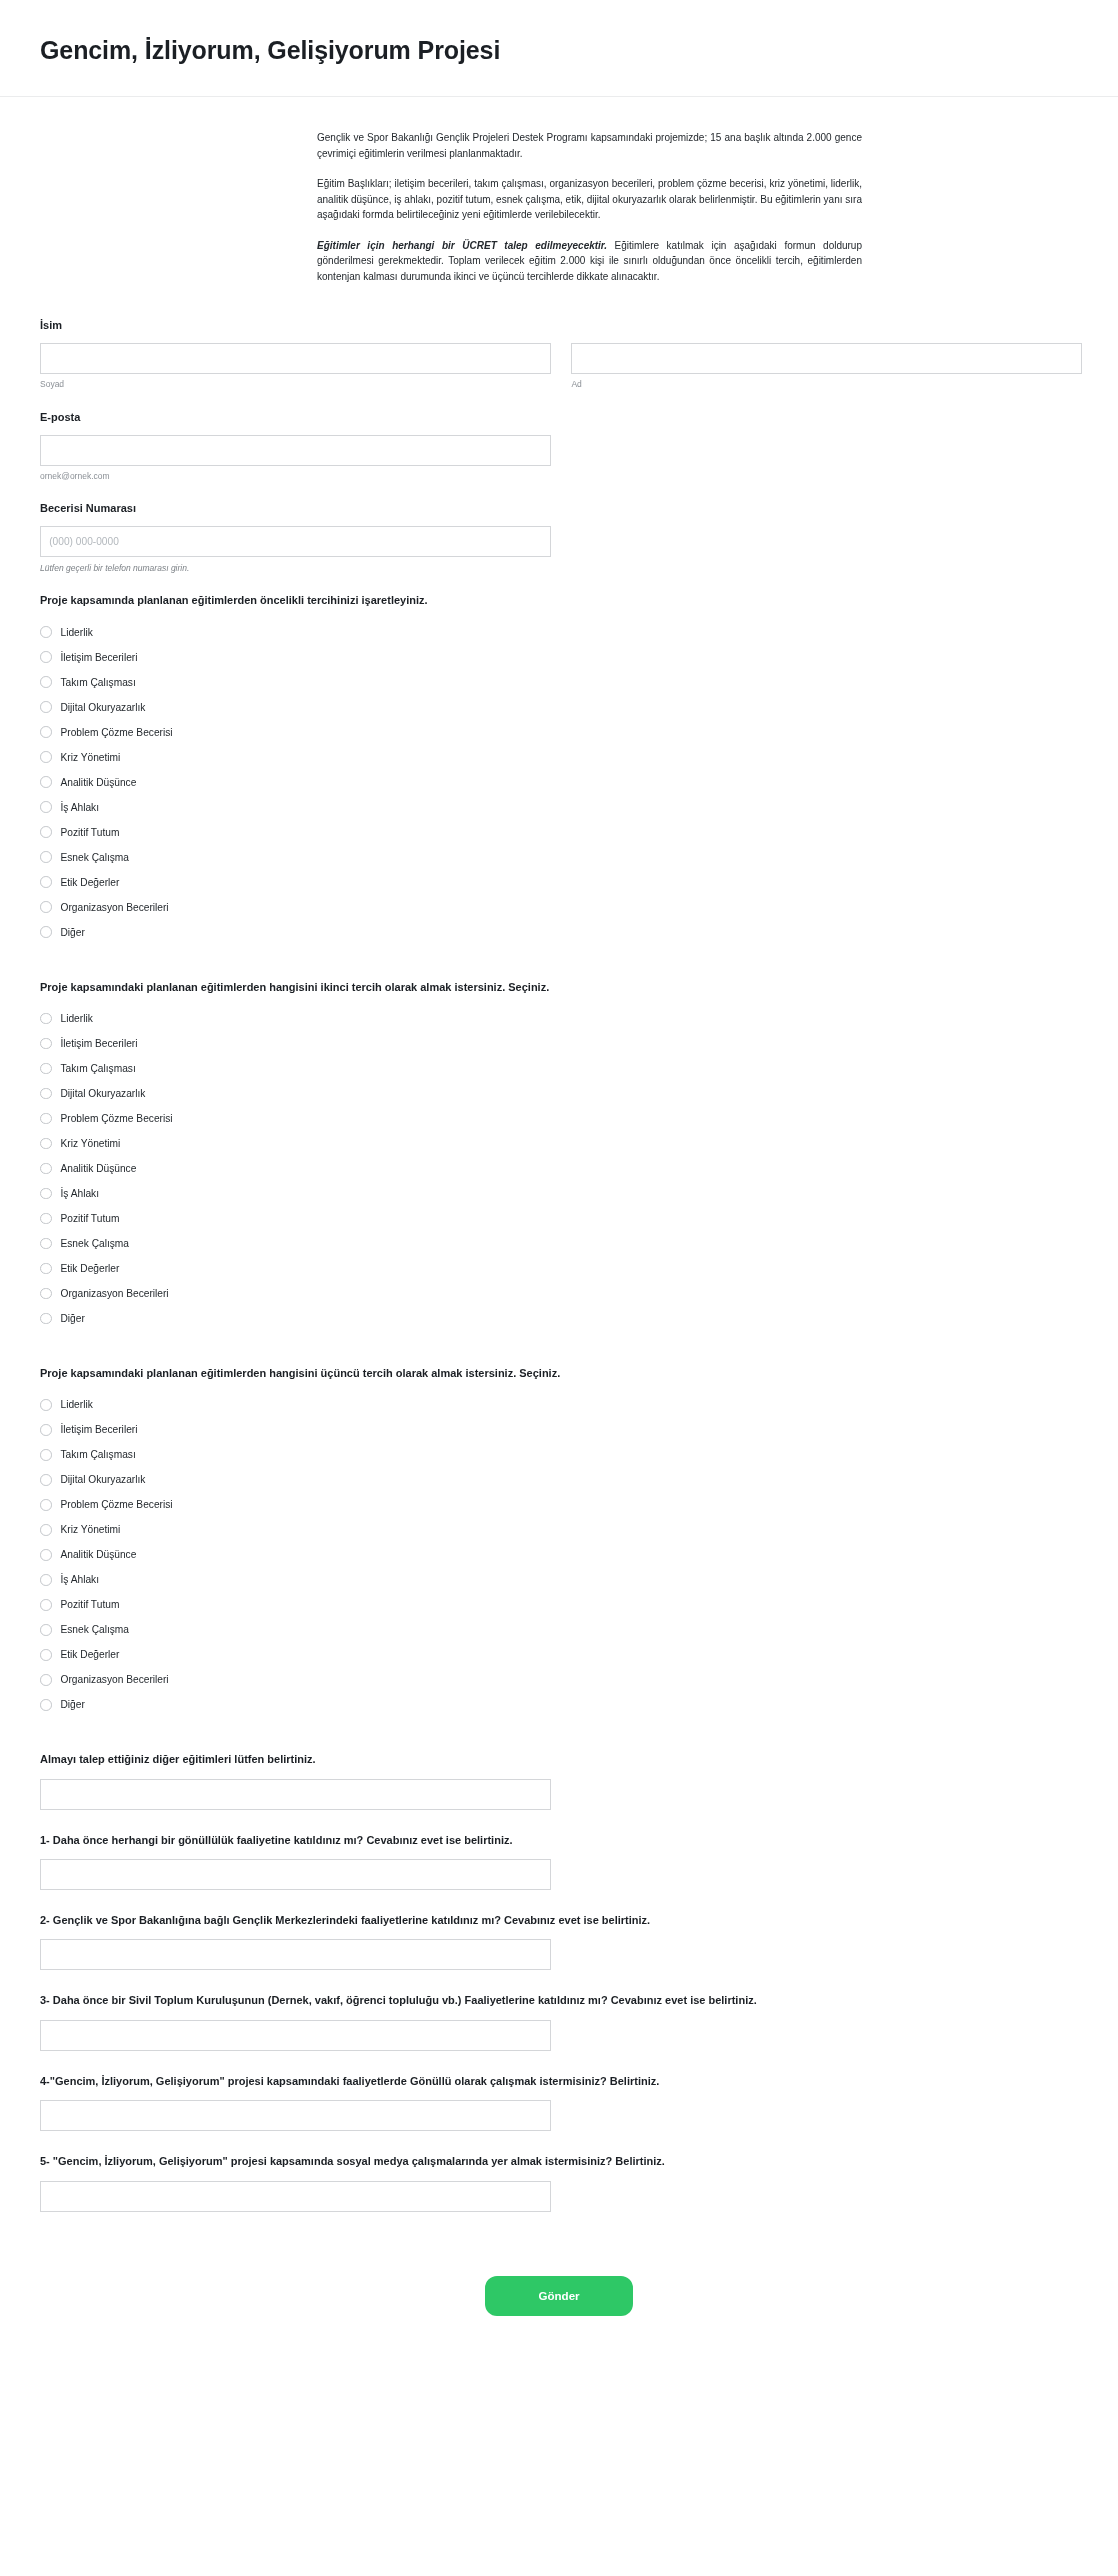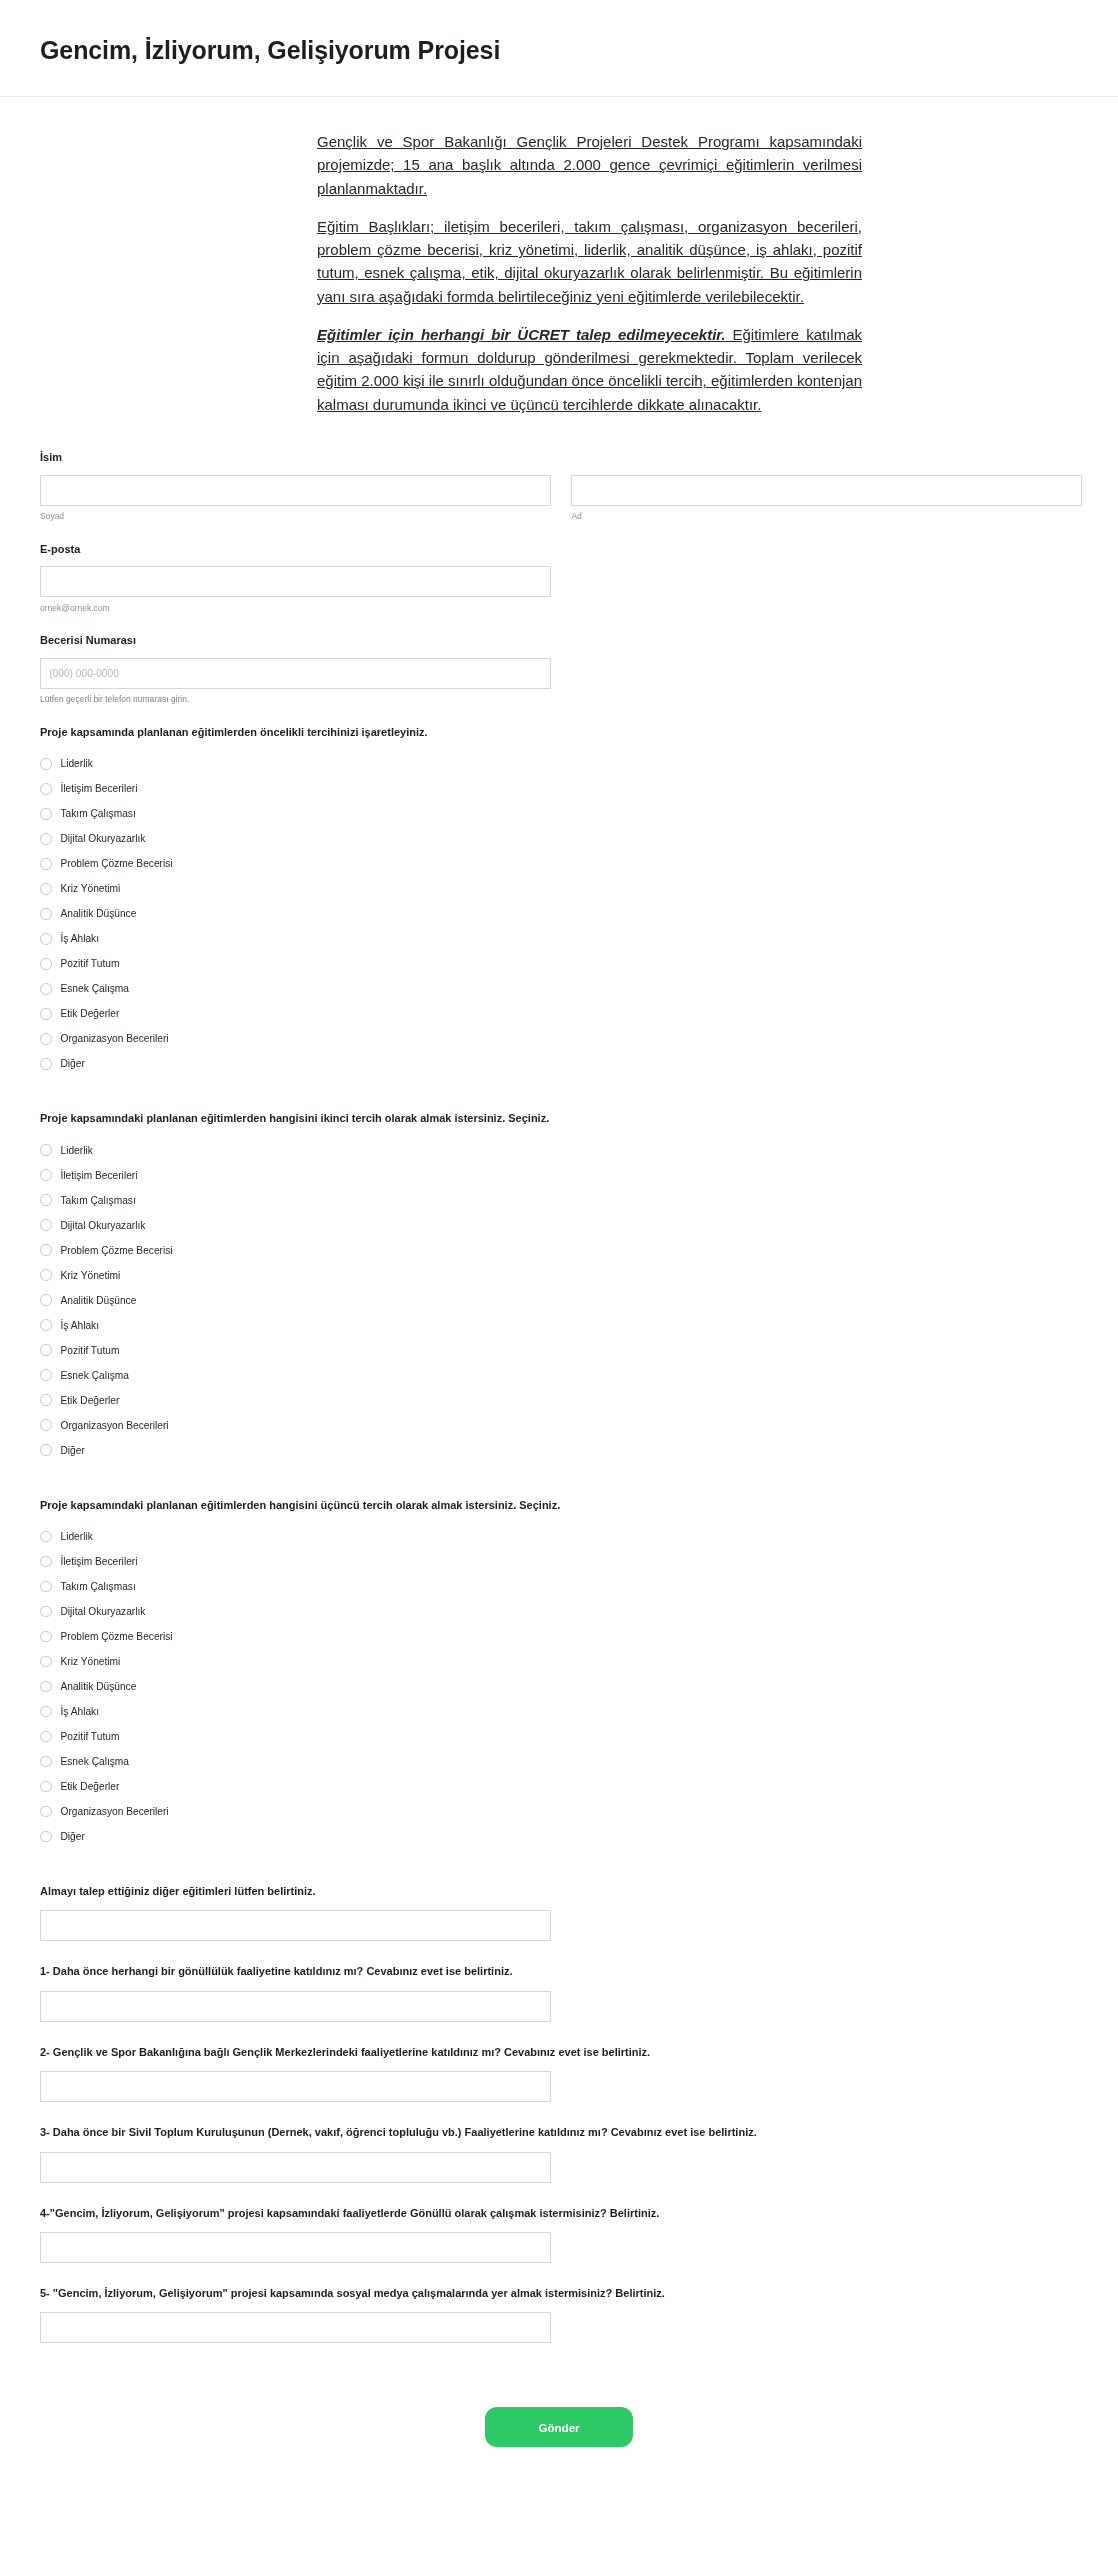--- a/index.html
+++ b/index.html
@@ -40,25 +40,24 @@
     padding: 33px 0 6.8px 0;
     display: flex;
     justify-content: center;
   }
   .intro-inner {
     width: 545px;
     margin-left: 61px;
   }
   .intro p {
     margin: 0 0 15px 0;
-    font-size: 15px;
+    font-size: 10px;
     line-height: 1.55;
     color: #23282d;
     text-align: justify;
-    text-decoration: underline;
   }
   .intro p.bold-lead b {
     font-weight: bold;
     font-style: italic;
   }
   .body-area {
     padding: 12.3px 40px 0 40px;
   }
   .field-block {
     margin-bottom: 20.4px;
@@ -75,20 +74,21 @@
     font-weight: bold;
   }
   .sub-label {
     font-size: 8.5px;
     color: #8b9096;
     margin-top: 5.4px;
     display: block;
   }
   .sub-label.hint {
     color: #7d8287;
+    font-style: italic;
   }
   .name-row {
     display: flex;
     gap: 20.4px;
   }
   .name-col {
     width: 511px;
   }
   input.text-input {
     width: 511px;

